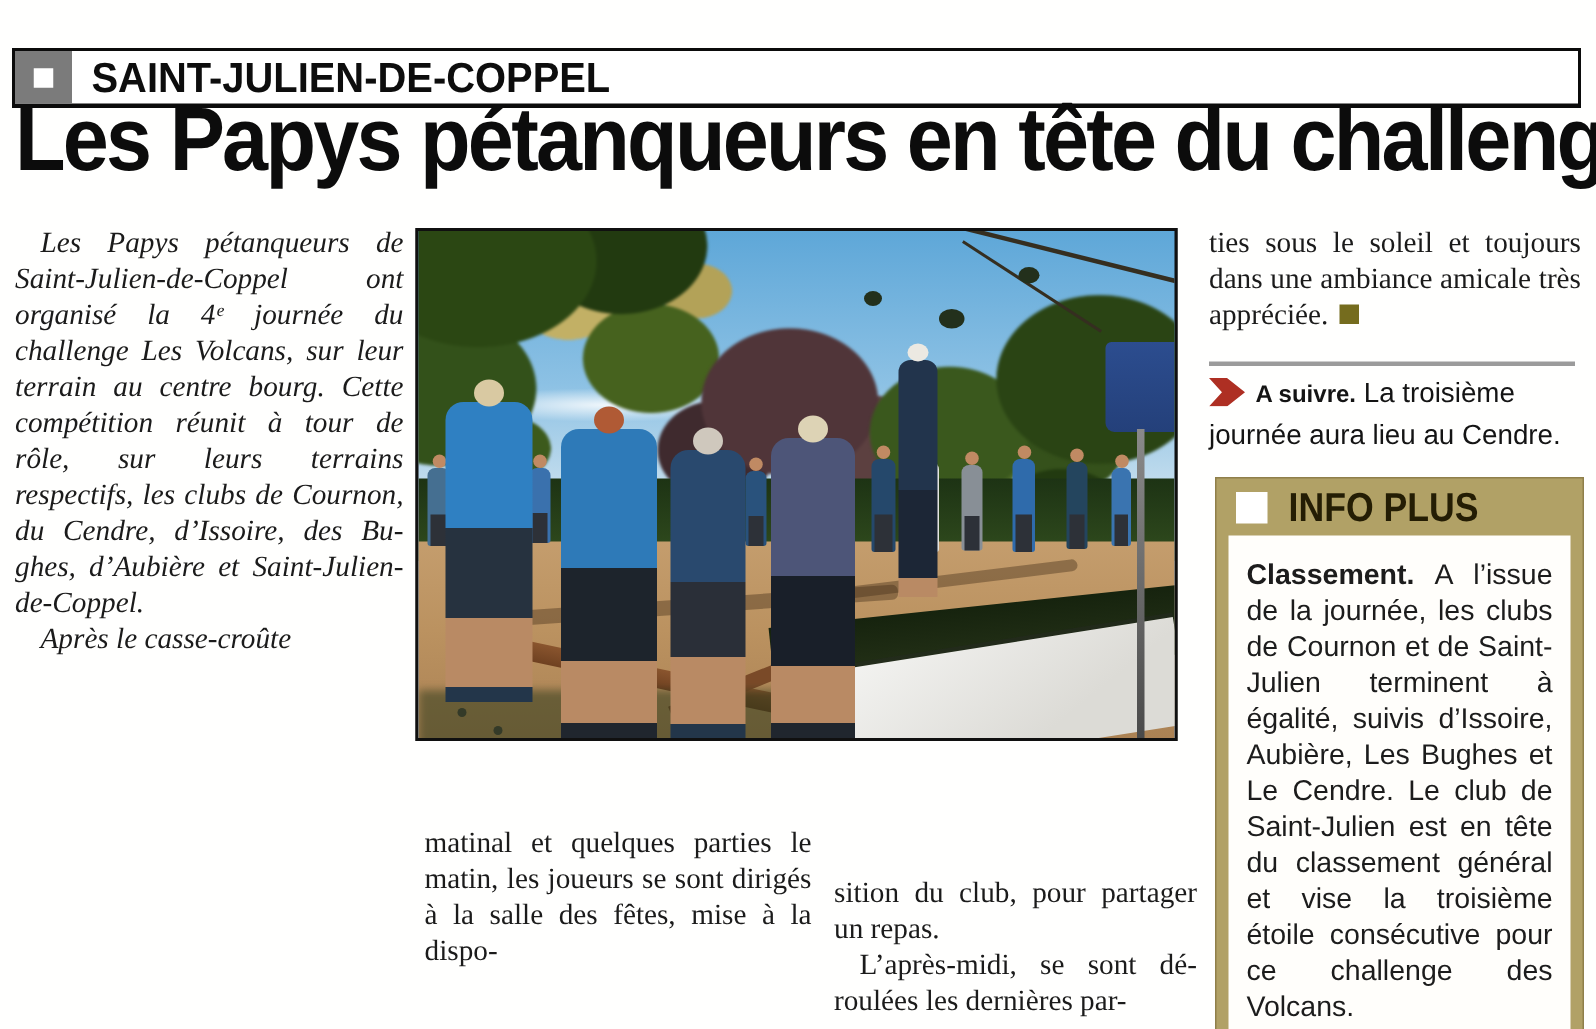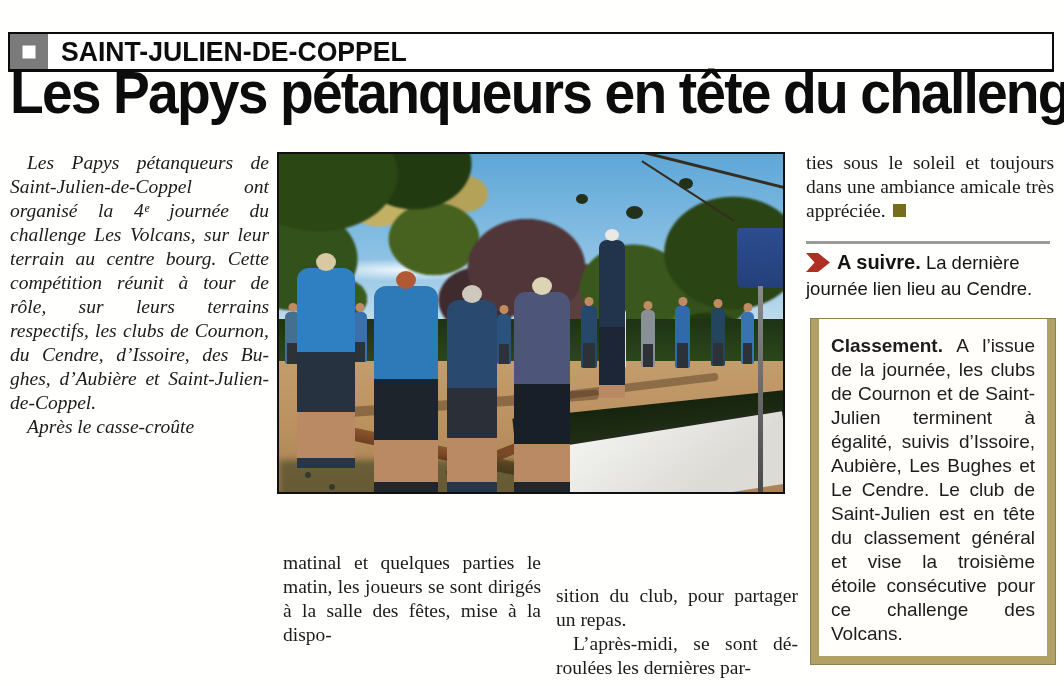--- a/index.html
+++ b/index.html
@@ -28,21 +28,21 @@
   .col3{left:556px;top:584px;width:242px;}
   .col4text{left:806px;top:151px;width:248px;}
   .endmark{display:inline-block;width:13px;height:13px;background:#756c1e;margin-left:7px;vertical-align:baseline;}
 
   
   .rule{position:absolute;left:806px;top:241px;width:244px;height:3px;background:#9b9b9b;}
   .asuivre{position:absolute;left:806px;top:249px;width:250px;margin:0;
            font-family:"Liberation Sans","DejaVu Sans",sans-serif;font-size:18.5px;line-height:26px;color:#141414;}
   .asuivre .arrow{display:inline-block;width:24px;height:19px;background:#ae2f23;margin-right:7px;vertical-align:-3px;
                   clip-path:polygon(0% 0%,50% 0%,100% 50%,50% 100%,0% 100%,36% 50%);}
-  .asuivre strong{font-weight:700;font-size:20px;}
+  .asuivre strong{font-weight:700;font-size:16px;}
 
   .infoplus{position:absolute;left:810px;top:318px;width:246px;background:#b1a166;border:1px solid #8f7f4a;box-sizing:border-box;}
   .ip-head{height:38px;display:flex;align-items:center;}
   .ip-square{width:21px;height:21px;background:#fff;margin-left:13px;flex:0 0 auto;}
   .ip-title{font-family:"Liberation Sans","DejaVu Sans",sans-serif;font-weight:700;font-size:27px;color:#241d04;
             margin-left:14px;transform:scaleX(.88);transform-origin:left center;white-space:nowrap;}
   .ip-body{margin:0 8px 8px 8px;background:#fffefb;padding:15px 12px 10px 12px;
            font-family:"Liberation Sans","DejaVu Sans",sans-serif;font-size:19px;line-height:24px;
            text-align:justify;color:#1c1c1c;}
   .ip-body strong{font-weight:700;}
@@ -215,19 +215,23 @@
     <p><span>ties sous le soleil et tou­jours dans une ambiance amicale très appréciée.</span><span class="endmark"></span></p>
   </div>
 
   <div class="col col3">
     <p>sition du club, pour parta­ger un repas.</p>
     <p class="indent">L’après-midi, se sont dé­roulées les dernières par-</p>
   </div>
 
   <div class="rule"></div>
 
-  <p class="asuivre"><span class="arrow"></span><strong>A suivre.</strong> <span>La dernière journée lien lieu au Cendre.</span></p>
+  <p class="asuivre"><span class="arrow"></span><strong>A suivre.</strong> <span>La troisième journée aura lieu au Cendre.</span></p>
 
   <div class="infoplus">
+    <div class="ip-head">
+      <div class="ip-square"></div>
+      <span class="ip-title">INFO PLUS</span>
+    </div>
     <div class="ip-body"><strong>Classement.</strong> <span>A l’issue de la journée, les clubs de Cournon et de Saint-Ju­lien terminent à égalité, suivis d’Issoire, Aubière, Les Bughes et Le Cendre. Le club de Saint-Julien est en tête du classe­ment général et vise la troisième étoile consécu­tive pour ce challenge des Volcans.</span></div>
   </div>
 
 </div>
 
 </body></html>

